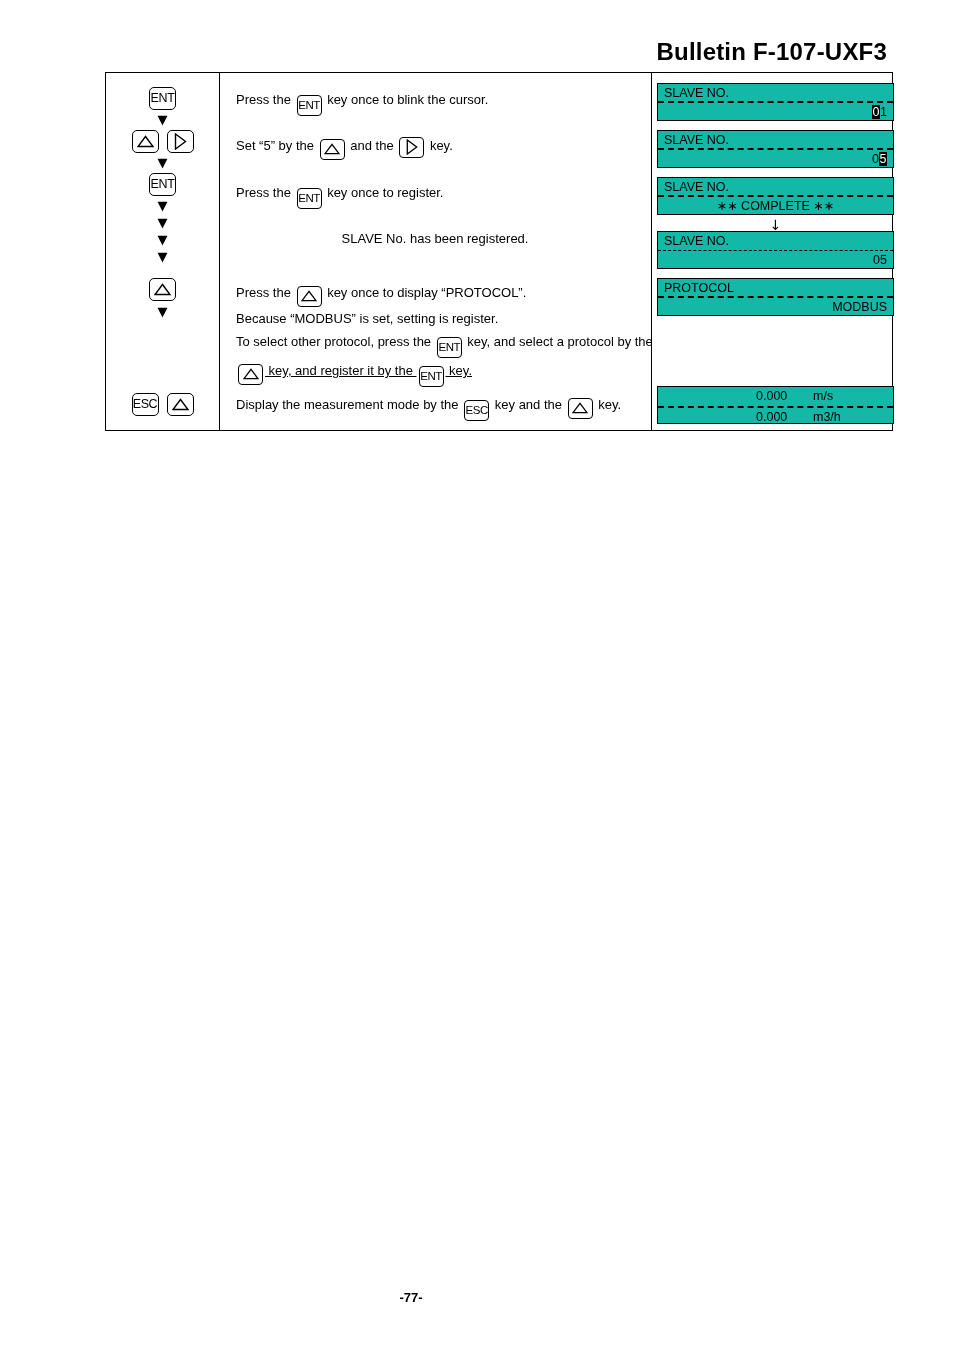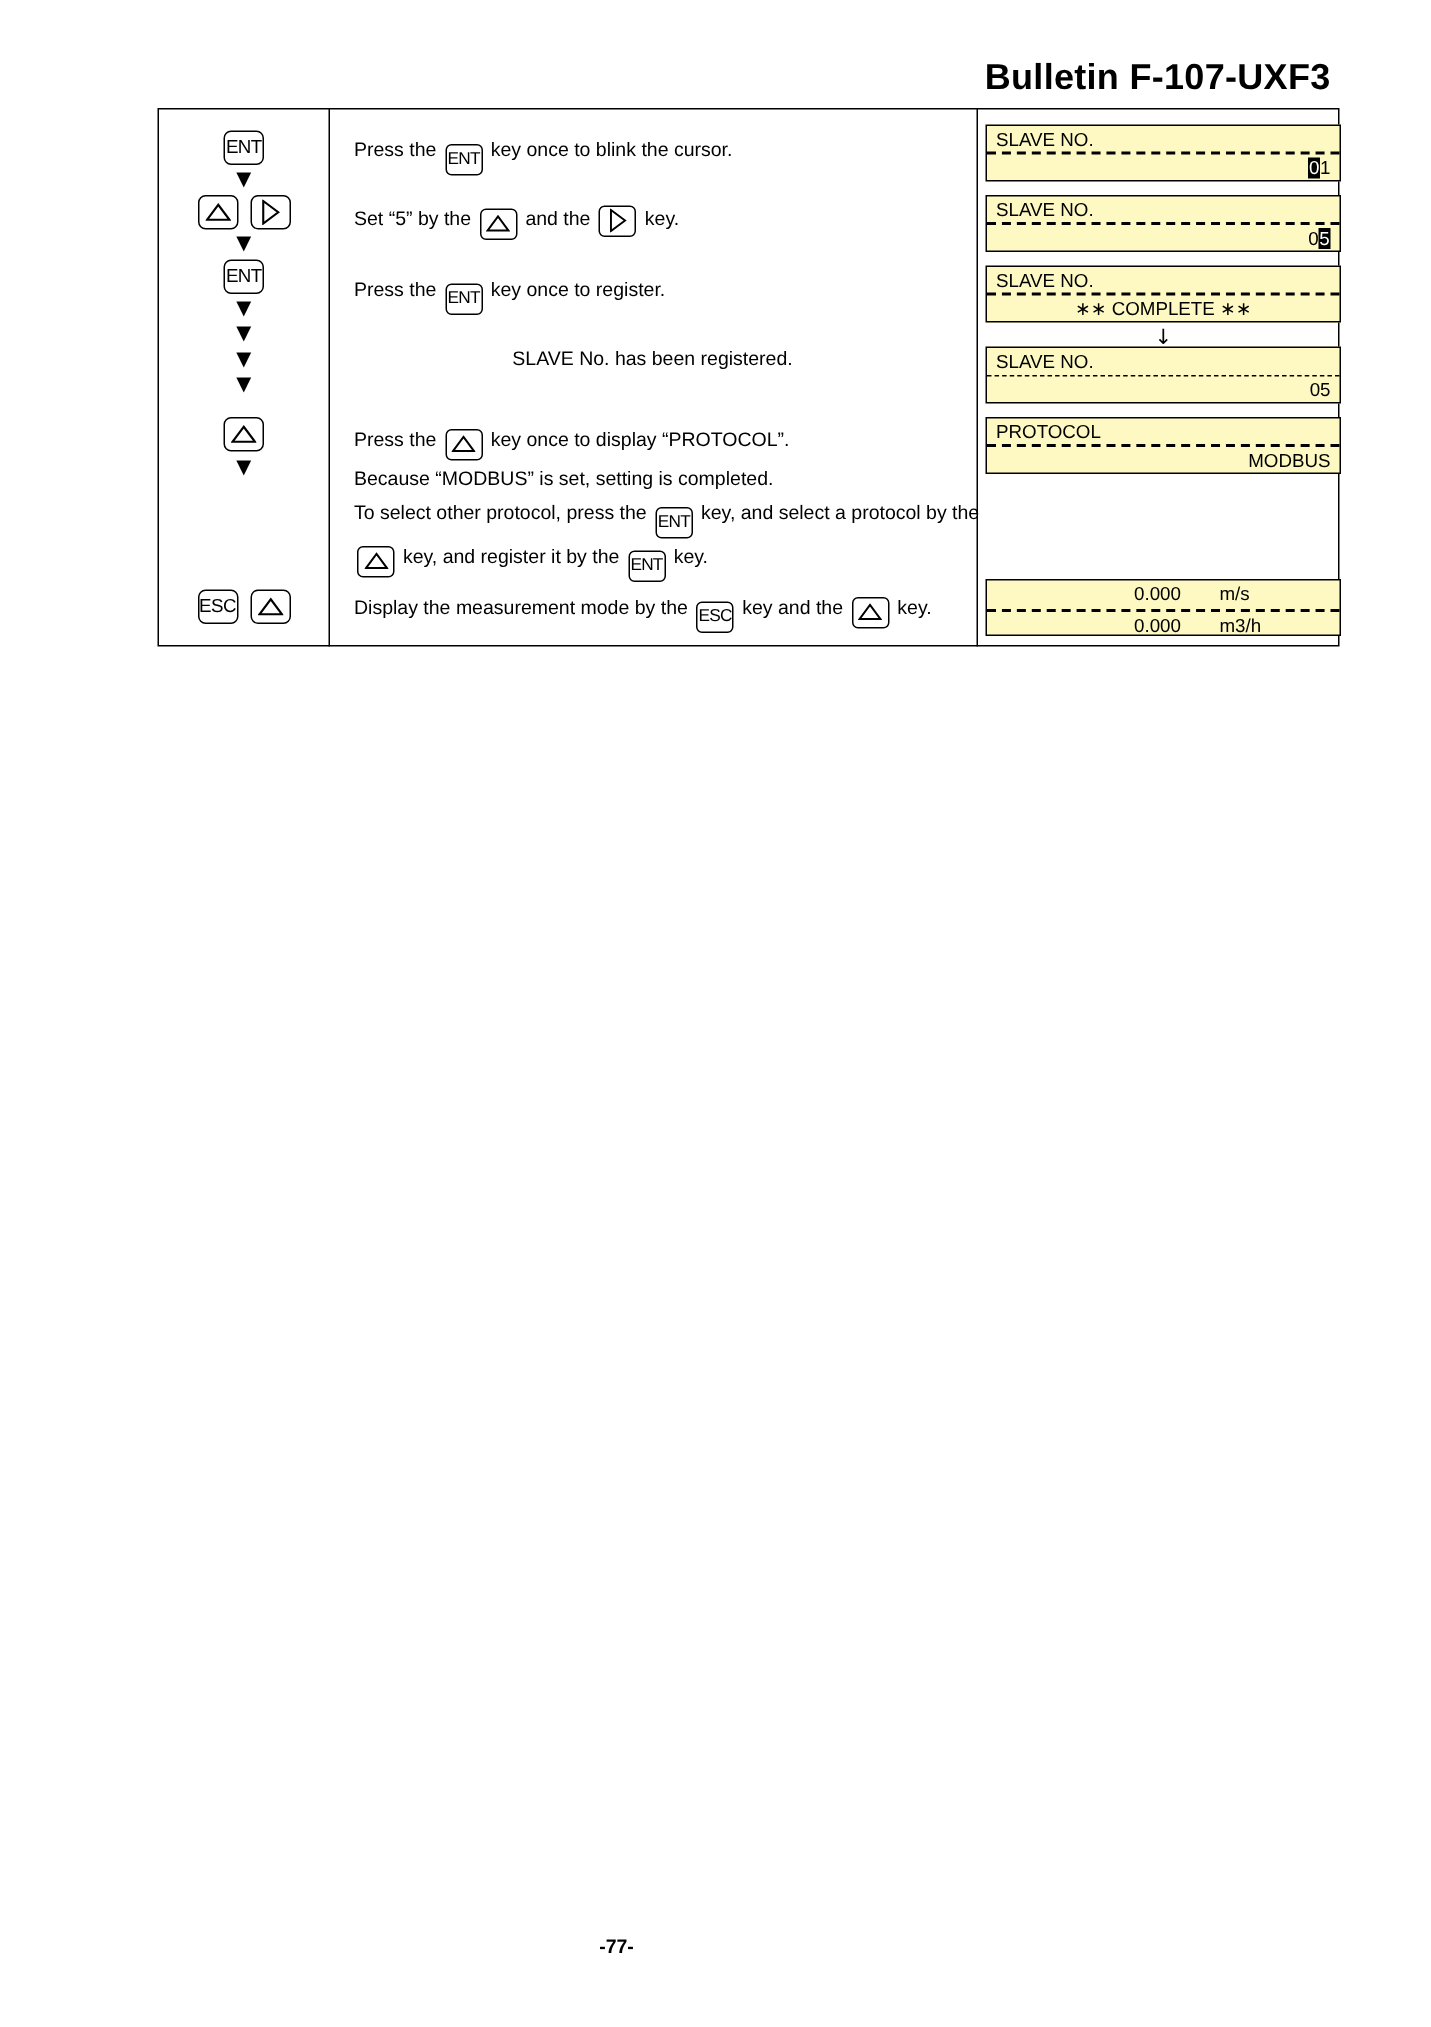--- a/index.html
+++ b/index.html
@@ -158,21 +158,21 @@
     width: 243px;
     height: 100%;
   }
   .lcd {
     position: absolute;
     left: 6px;
     width: 237px;
     height: 38px;
     border: 1.4px solid #000;
     box-sizing: border-box;
-    background: #fef9c3;
+    background: #14b8a6;
   }
   .lcd-row {
     position: relative;
     height: 19px;
     box-sizing: border-box;
     font-size: 12.5px;
     line-height: 18px;
     white-space: nowrap;
   }
   .lcd-row.top {
@@ -327,27 +327,27 @@
     </div>
 
     <div class="line" style="top:210px;">
       <span>Press the </span><span class="ikey tri">
           <svg width="16" height="12" viewBox="0 0 16 12">
             <polygon points="8,1.3 15,10.7 1,10.7" fill="none" stroke="#000" stroke-width="1.3"></polygon>
           </svg>
         </span><span> key once to display “PROTOCOL”.</span>
     </div>
 
-    <div class="line" style="top:236px;">Because “MODBUS” is set, setting is completed.</div>
+    <div class="line" style="top:236px;">Because “MODBUS” is set, setting is register.</div>
 
     <div class="line" style="top:259px;">
       <span>To select other protocol, press the </span><span class="ikey txt">ENT</span><span> key, and select a protocol by the</span>
     </div>
 
-    <div class="line" style="top:288px;">
+    <div class="line" style="top:288px;text-decoration:underline;">
       <span class="ikey tri">
           <svg width="16" height="12" viewBox="0 0 16 12">
             <polygon points="8,1.3 15,10.7 1,10.7" fill="none" stroke="#000" stroke-width="1.3"></polygon>
           </svg>
         </span><span> key, and register it by the </span><span class="ikey txt">ENT</span><span> key.</span>
     </div>
 
     <div class="line" style="top:322px;">
       <span>Display the measurement mode by the </span><span class="ikey txt">ESC</span><span> key and the </span><span class="ikey tri">
           <svg width="16" height="12" viewBox="0 0 16 12">

